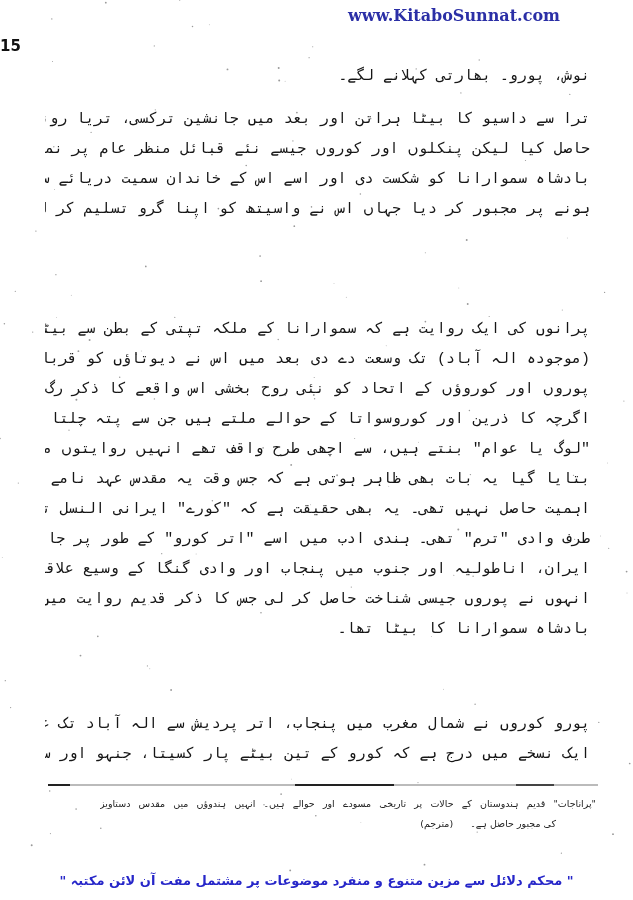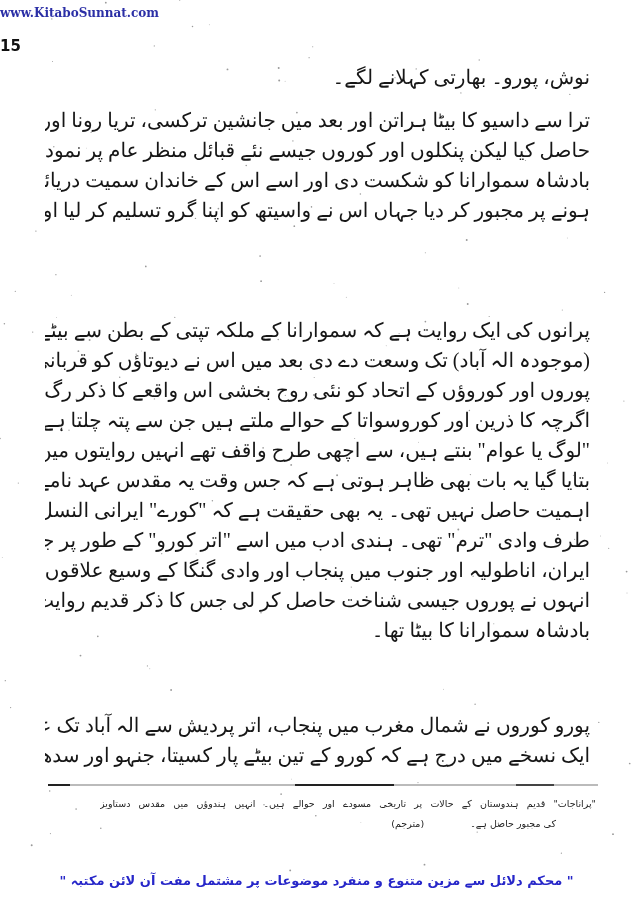--- a/index.html
+++ b/index.html
@@ -2,50 +2,50 @@
 <html><head>
   <meta charset="utf-8">
   <style>
     html, body { margin: 0; padding: 0; }
     body {
       width: 633px; height: 900px; background: #ffffff; position: relative; overflow: hidden;
       font-family: "DejaVu Sans", sans-serif; color: #141414;
     }
     .speckles { position: absolute; inset: 0; pointer-events: none; }
     .header-url {
-      position: absolute; top: 6px; left: 0; width: 560px; text-align: left;
-      font-family: "DejaVu Serif", serif; font-weight: bold; font-size: 12px; color: #2b2fa6;
+      position: absolute; top: 6px; left: 0; width: 560px; text-align: right;
+      font-family: "DejaVu Serif", serif; font-weight: bold; font-size: 16px; color: #2b2fa6;
     }
     .page-number {
       position: absolute; top: 37px; left: 0; width: 633px; text-align: left;
       font-family: "DejaVu Sans", sans-serif; font-weight: bold; font-size: 15px; color: #111;
     }
     .body-text { position: absolute; left: 45px; width: 545px; direction: rtl; }
     .line {
       direction: rtl; text-align: justify; text-align-last: justify; white-space: nowrap; overflow: hidden;
-      font-family: Liberation Serif, serif; font-size: 20px; line-height: 30px; height: 30px;
+      font-family: Liberation Mono, monospace; font-size: 15px; line-height: 30px; height: 30px;
       color: #161616;
     }
     .line.last { text-align-last: right; }
     .first-line-block { position: absolute; top: 62px; left: 45px; width: 545px; direction: rtl; }
     .first-line-block .line { text-align: right; text-align-last: right; }
     .p1 { top: 105px; }
     .p2 { top: 315px; }
     .p3 { top: 710px; }
     .footnote-rule {
       position: absolute; top: 784px; left: 48px; width: 550px; height: 2px;
       background: linear-gradient(to right, #222 0 4%, #bbb 4% 45%, #222 45% 63%, #bbb 63% 85%, #444 85% 92%, #bbb 92% 100%);
     }
     .footnote { position: absolute; top: 794px; left: 100px; width: 496px; direction: rtl; }
     .footnote .fline {
       font-size: 9.5px; line-height: 20px; height: 20px; white-space: nowrap; overflow: hidden;
       text-align: justify; text-align-last: justify; color: #222;
     }
     .footnote .fline.short { text-align-last: right; padding-right: 40px; }
-    .fn-translator { margin-right: 43px; }
+    .fn-translator { margin-right: 14px; }
     .footer-banner {
       position: absolute; top: 873px; left: 0; width: 633px; text-align: center; direction: rtl;
       font-family: "DejaVu Sans", sans-serif; font-weight: bold; font-size: 13px; color: #2727c9;
     }
   </style>
 </head>
 <body>
 
 <svg class="speckles" width="633" height="900">
   <g fill="#9a9a9a" id="speck-group">

